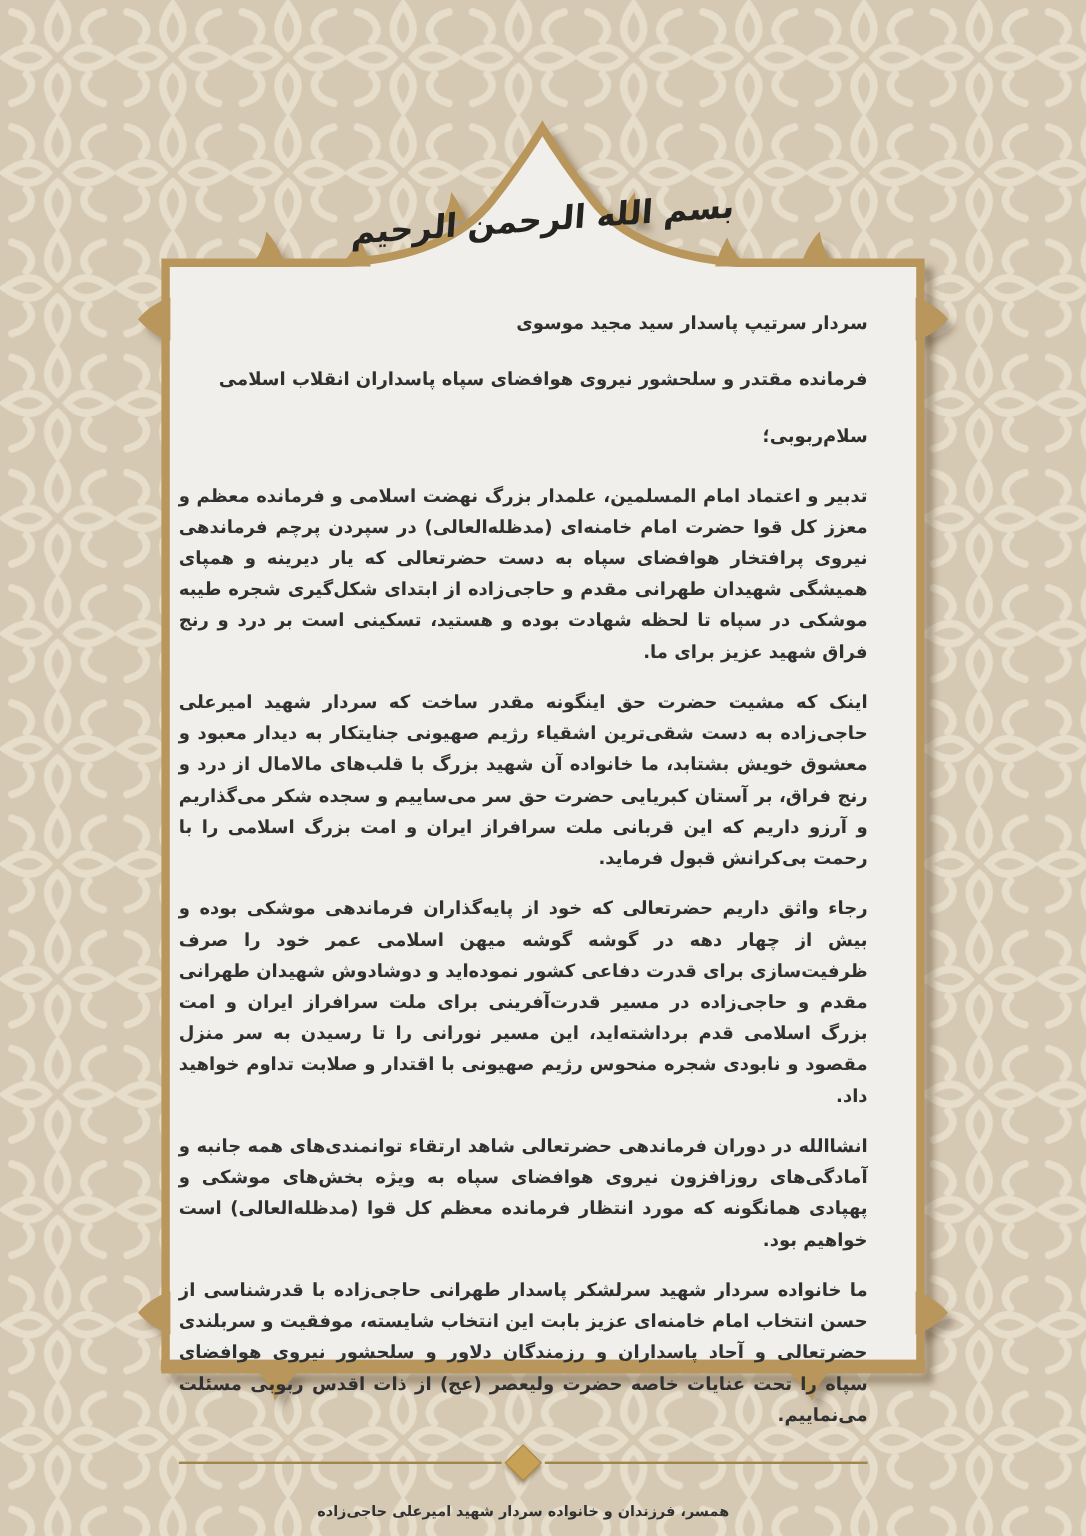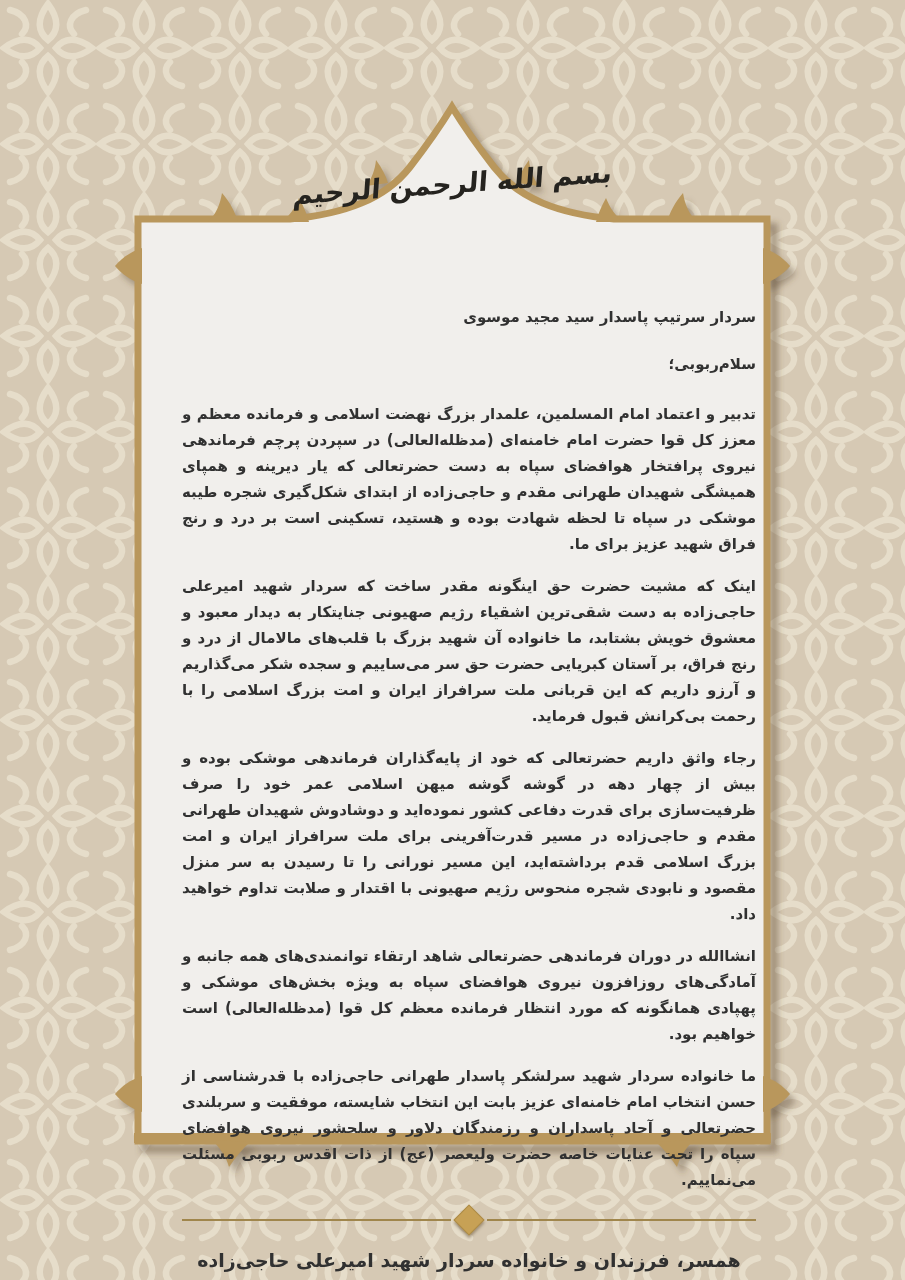--- a/index.html
+++ b/index.html
@@ -6,35 +6,35 @@
   body{width:905px;height:1280px;overflow:hidden;font-family:"DejaVu Sans",sans-serif;}
   .page{position:relative;width:905px;height:1280px;}
   .backdrop{position:absolute;left:0;top:0;width:905px;height:1280px;display:block;}
   .bismillah{
     position:absolute;top:168px;left:0;width:905px;text-align:center;
     font-size:27px;font-weight:600;color:#25231f;
     transform:rotate(-4deg) skewX(-8deg);
     letter-spacing:1px;
   }
   .content{
-    position:absolute;top:256px;right:149px;width:574px;
+    position:absolute;top:256px;right:182px;width:574px;
     direction:rtl;text-align:justify;text-align-last:right;
-    font-size:15px;line-height:26px;color:#313131;font-weight:600;margin-top:48px;
+    font-size:15px;line-height:26px;color:#313131;font-weight:600;
   }
   .recipient-line{margin:0 0 21px 0;text-align:right;}
   .salutation{margin:0 0 24px 0;text-align:right;}
   .para{margin:0 0 16px 0;}
   .divider{display:flex;align-items:center;margin-top:16px;direction:ltr;}
   .dline{flex:1;height:2px;background:#a0864c;}
   .diamond{
     width:20px;height:20px;background:#c7a155;border:1px solid #ab8a46;
     transform:rotate(45deg);margin:0 7px;flex:0 0 auto;
     box-shadow:2px 2px 3px rgba(90,70,45,.45);
   }
-  .signature{margin-top:16px;text-align:center;text-align-last:center;font-size:19px;}
+  .signature{margin-top:16px;text-align:center;text-align-last:center;font-size:12px;}
 </style>
 </head>
 <body>
 
 <div class="page">
 
   <svg class="backdrop" viewBox="0 0 905 1280" aria-hidden="true">
     <defs>
       <pattern id="arab" width="96" height="96" patternUnits="userSpaceOnUse">
         <rect width="96" height="96" fill="#d6c9b4"></rect>
@@ -83,20 +83,21 @@
 
     <rect x="134" y="1133" width="637" height="10" fill="#b9975c"></rect>
 
     <use href="#orn" fill="#b9975c"></use>
   </svg>
 
   <div class="bismillah">بسم الله الرحمن الرحیم</div>
 
   <div class="content" dir="rtl">
     <div class="recipient-line">سردار سرتیپ پاسدار سید مجید موسوی</div>
+    <div class="recipient-line">فرمانده مقتدر و سلحشور نیروی هوافضای سپاه پاسداران انقلاب اسلامی</div>
     <div class="salutation">سلام‌ربوبی؛</div>
 
     <p class="para">تدبیر و اعتماد امام المسلمین، علمدار بزرگ نهضت اسلامی و فرمانده معظم و معزز کل قوا حضرت امام خامنه‌ای (مدظله‌العالی) در سپردن پرچم فرماندهی نیروی پرافتخار هوافضای سپاه به دست حضرتعالی که یار دیرینه و همپای همیشگی شهیدان طهرانی مقدم و حاجی‌زاده از ابتدای شکل‌گیری شجره طیبه موشکی در سپاه تا لحظه شهادت بوده و هستید، تسکینی است بر درد و رنج فراق شهید عزیز برای ما.</p>
     <p class="para">اینک که مشیت حضرت حق اینگونه مقدر ساخت که سردار شهید امیرعلی حاجی‌زاده به دست شقی‌ترین اشقیاء رژیم صهیونی جنایتکار به دیدار معبود و معشوق خویش بشتابد، ما خانواده آن شهید بزرگ با قلب‌های مالامال از درد و رنج فراق، بر آستان کبریایی حضرت حق سر می‌ساییم و سجده شکر می‌گذاریم و آرزو داریم که این قربانی ملت سرافراز ایران و امت بزرگ اسلامی را با رحمت بی‌کرانش قبول فرماید.</p>
     <p class="para">رجاء واثق داریم حضرتعالی که خود از پایه‌گذاران فرماندهی موشکی بوده و بیش از چهار دهه در گوشه گوشه میهن اسلامی عمر خود را صرف ظرفیت‌سازی برای قدرت دفاعی کشور نموده‌اید و دوشادوش شهیدان طهرانی مقدم و حاجی‌زاده در مسیر قدرت‌آفرینی برای ملت سرافراز ایران و امت بزرگ اسلامی قدم برداشته‌اید، این مسیر نورانی را تا رسیدن به سر منزل مقصود و نابودی شجره منحوس رژیم صهیونی با اقتدار و صلابت تداوم خواهید داد.</p>
     <p class="para">انشاالله در دوران فرماندهی حضرتعالی شاهد ارتقاء توانمندی‌های همه جانبه و آمادگی‌های روزافزون نیروی هوافضای سپاه به ویژه بخش‌های موشکی و پهپادی همانگونه که مورد انتظار فرمانده معظم کل قوا (مدظله‌العالی) است خواهیم بود.</p>
     <p class="para">ما خانواده سردار شهید سرلشکر پاسدار طهرانی حاجی‌زاده با قدرشناسی از حسن انتخاب امام خامنه‌ای عزیز بابت این انتخاب شایسته، موفقیت و سربلندی حضرتعالی و آحاد پاسداران و رزمندگان دلاور و سلحشور نیروی هوافضای سپاه را تحت عنایات خاصه حضرت ولیعصر (عج) از ذات اقدس ربوبی مسئلت می‌نماییم.</p>
 
     <div class="divider">
       <span class="dline"></span>

